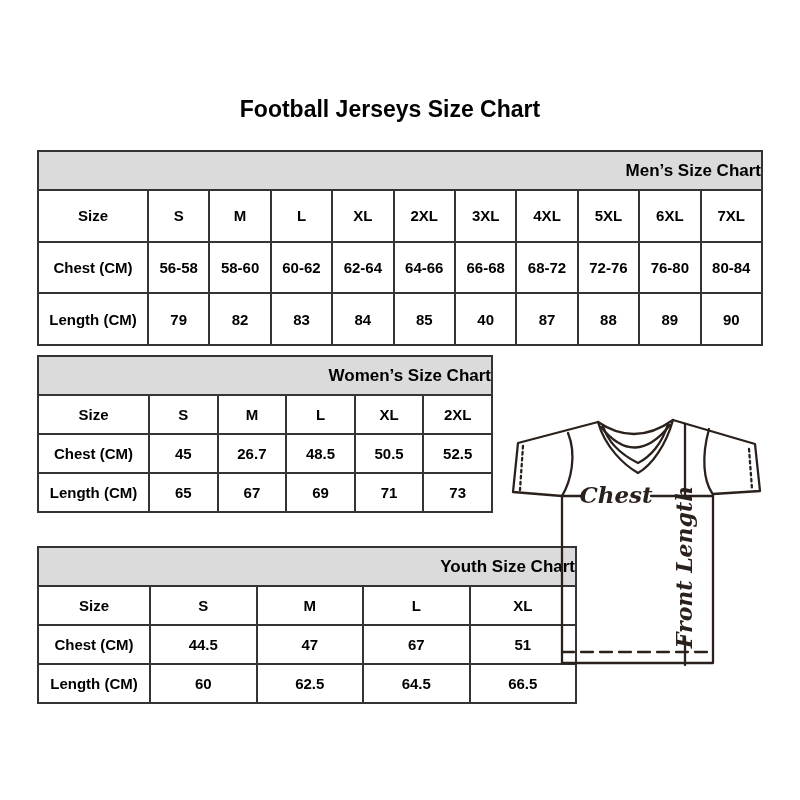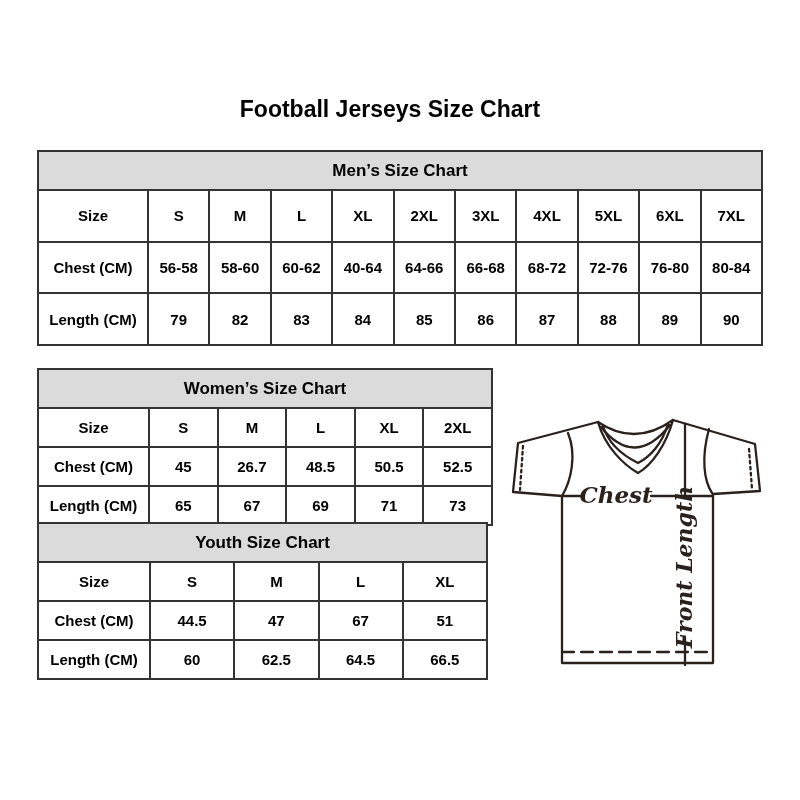--- a/index.html
+++ b/index.html
@@ -36,27 +36,28 @@
     text-align:center;
     vertical-align:middle;
     padding:0;
     color:var(--text);
     font-size:15px;
     overflow:hidden;
   }
   th.section-header{
     background:var(--table-header-bg);
     font-size:17px;
+    text-align:right;
   }
   tr{height:39px;}
   #men-table{left:37px;top:150px;width:726px;height:196px;}
   #men-table col.label-col{width:110px;}
-  #women-table{left:37px;top:368px;width:456px;height:158px;}
+  #women-table{left:37px;top:355px;width:456px;height:158px;}
   #women-table col.label-col{width:111px;}
-  #youth-table{left:37px;top:522px;width:451px;height:158px;}
+  #youth-table{left:37px;top:546px;width:540px;height:158px;}
   #youth-table col.label-col{width:112px;}
   #jersey-diagram{
     position:absolute;left:505px;top:413px;width:260px;height:262px;
     color:var(--diagram-ink);
   }
   .diagram-label{
     font-family:"DejaVu Serif",serif;
     font-style:italic;
     font-weight:bold;
   }
@@ -99,36 +100,36 @@
           <td class="cell">4XL</td>
           <td class="cell">5XL</td>
           <td class="cell">6XL</td>
           <td class="cell">7XL</td>
         </tr>
         <tr>
           <th class="row-label">Chest (CM)</th>
           <td class="cell">56-58</td>
           <td class="cell">58-60</td>
           <td class="cell">60-62</td>
-          <td class="cell">40-64</td>
+          <td class="cell">62-64</td>
           <td class="cell">64-66</td>
           <td class="cell">66-68</td>
           <td class="cell">68-72</td>
           <td class="cell">72-76</td>
           <td class="cell">76-80</td>
           <td class="cell">80-84</td>
         </tr>
         <tr>
           <th class="row-label">Length (CM)</th>
           <td class="cell">79</td>
           <td class="cell">82</td>
           <td class="cell">83</td>
           <td class="cell">84</td>
           <td class="cell">85</td>
-          <td class="cell">86</td>
+          <td class="cell">40</td>
           <td class="cell">87</td>
           <td class="cell">88</td>
           <td class="cell">89</td>
           <td class="cell">90</td>
         </tr>
       </tbody>
     </table>
 
   <table id="women-table">
       <colgroup>

